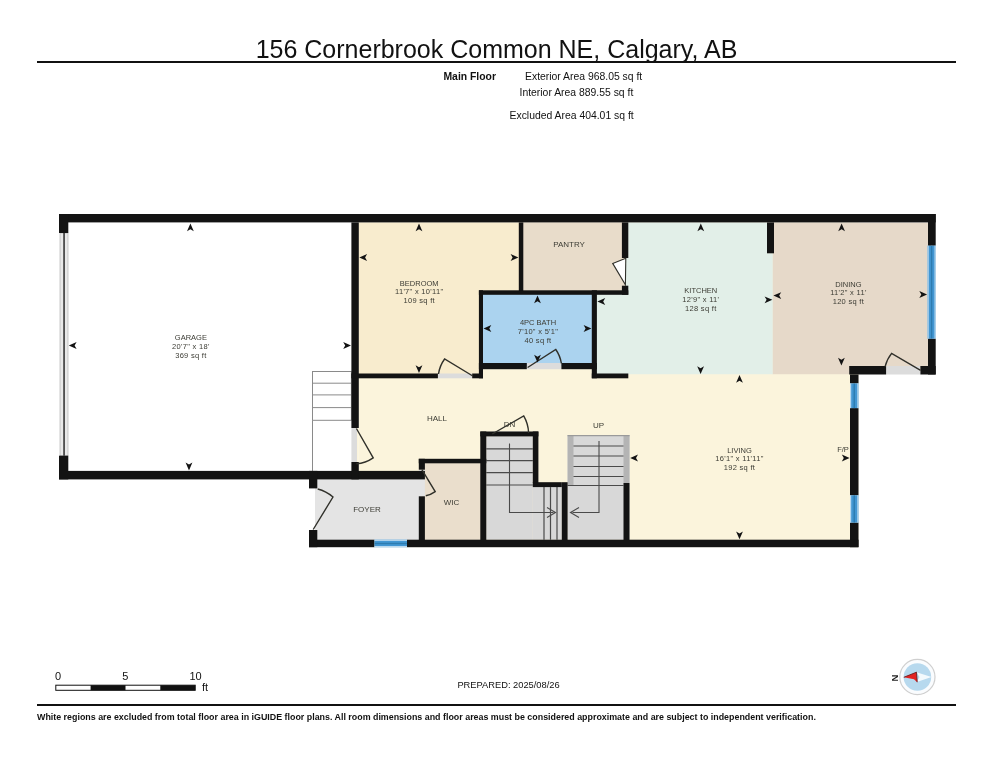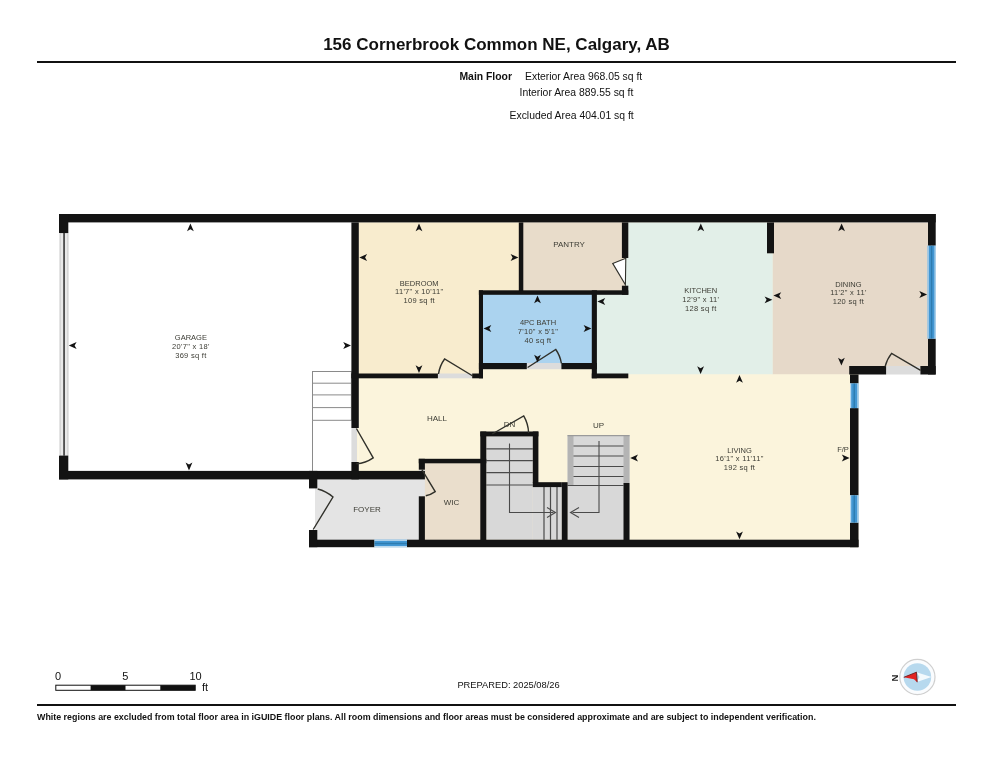--- a/index.html
+++ b/index.html
@@ -4,25 +4,25 @@
 <style>
   html,body{margin:0;padding:0;background:#ffffff;}
   #page{position:relative;width:993px;height:768px;background:#ffffff;
         font-family:"Liberation Sans", sans-serif;overflow:hidden;}
   .abs{position:absolute;}
 </style>
 </head>
 <body>
 <div id="page">
 
-  <div class="abs" style="left:0;top:35px;width:993px;text-align:center;font-size:17px;font-weight:bold;color:#111;letter-spacing:0px;">156 Cornerbrook Common NE, Calgary, AB</div>
+  <div class="abs" style="left:0;top:35px;width:993px;text-align:center;font-size:25px;font-weight:normal;color:#111;letter-spacing:0px;">156 Cornerbrook Common NE, Calgary, AB</div>
 
   <div class="abs" style="left:37px;top:60.5px;width:919px;height:2px;background:#111;"></div>
 
-  <div class="abs" style="left:0;top:71px;width:496px;text-align:right;font-size:10.4px;font-weight:bold;color:#111;margin-left:16px;">Main Floor</div>
+  <div class="abs" style="left:0;top:71px;width:496px;text-align:right;font-size:10.4px;font-weight:bold;color:#111;">Main Floor</div>
   <div class="abs" style="left:525px;top:71px;font-size:10.4px;color:#111;">Exterior Area 968.05 sq ft</div>
   <div class="abs" style="left:509.5px;top:87px;font-size:10.4px;color:#111;padding-left:10px;">Interior Area 889.55 sq ft</div>
   <div class="abs" style="left:509.5px;top:110px;font-size:10.4px;color:#111;">Excluded Area 404.01 sq ft</div>
 
   <svg class="abs" style="left:0;top:0;" width="993" height="768" viewBox="0 0 993 768">
 
     <rect x="358.8" y="222.4" width="499.7" height="324.8" fill="#FBF4DC"></rect>
 
     <path d="M358.8,222.4 H521 V292.5 H481 V376 H358.8 Z" fill="#F8ECCE"></path>
 

